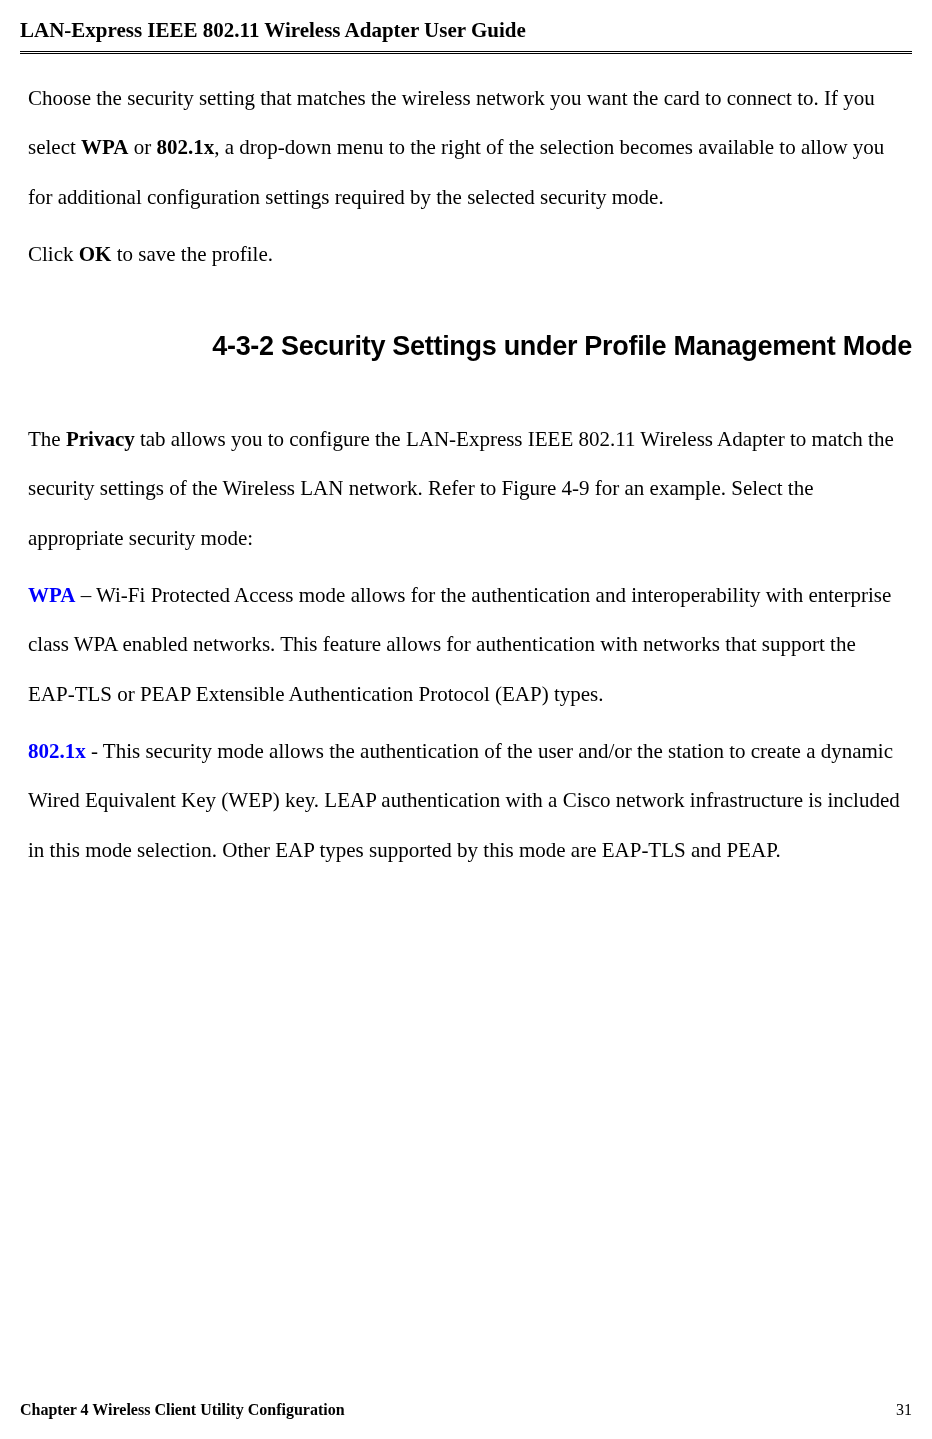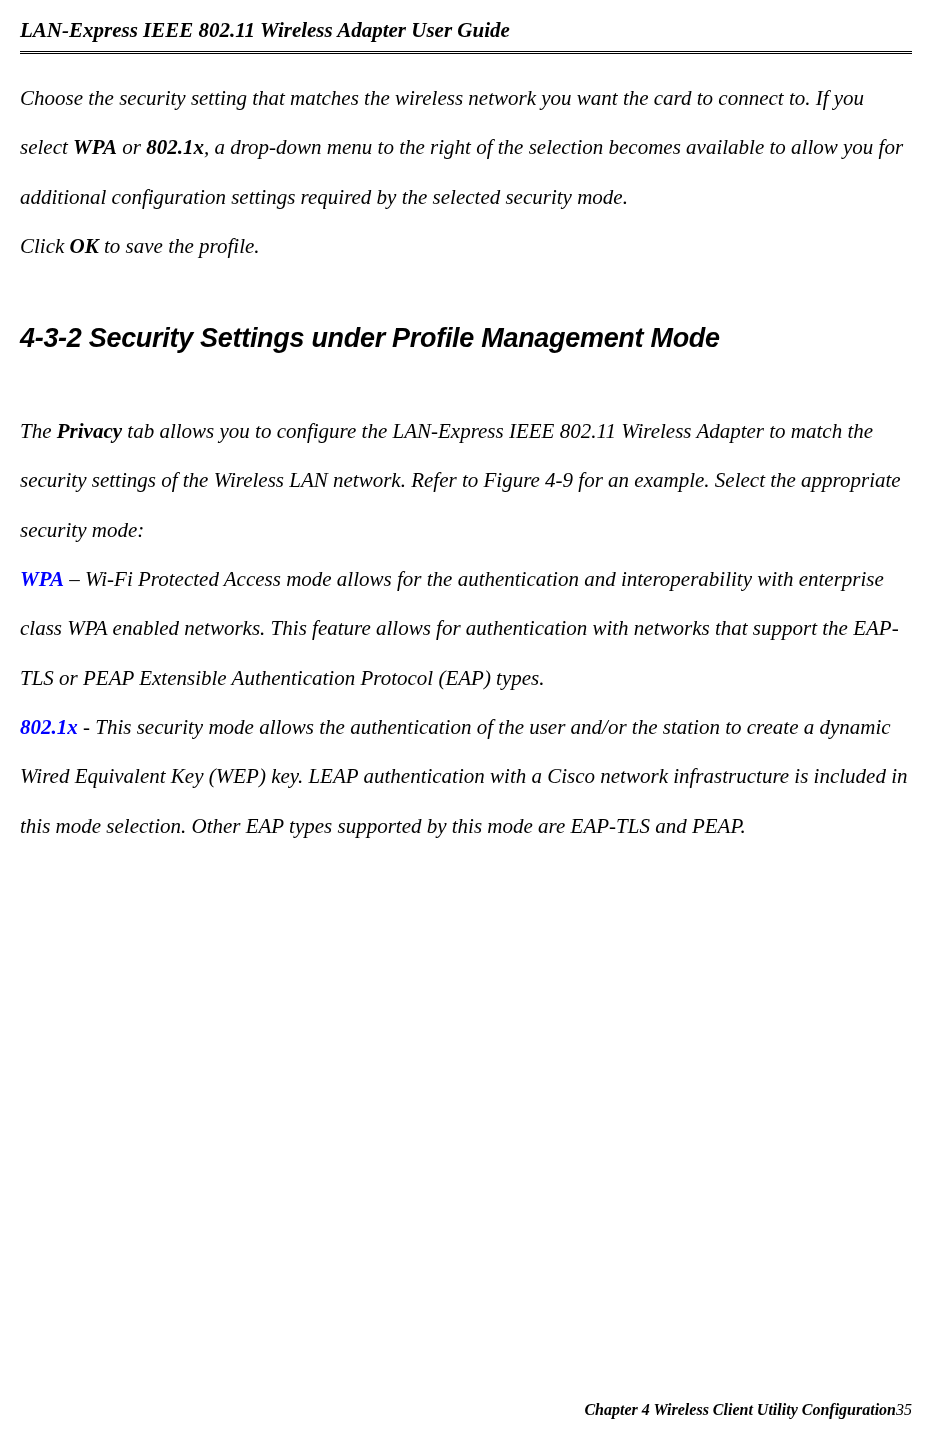--- a/index.html
+++ b/index.html
@@ -13,59 +13,59 @@
       color: #000000;
       width: 932px;
       height: 1439px;
       padding: 0;
       position: relative;
     }
     .page-container {
       padding: 18px 20px 12px 20px;
       height: 100%;
       position: relative;
-      font-style: italic;
     }
     .header {
       font-family: "Times New Roman", Times, serif;
       font-weight: bold;
       font-size: 21px;
       padding-bottom: 8px;
       border-bottom: 3px double #000000;
       margin-bottom: 20px;
     }
     .body-text {
       font-size: 21px;
       line-height: 2.35;
       text-align: left;
     }
     .body-text p {
-      margin: 0;
+      margin: 8px;
     }
     .bold {
       font-weight: bold;
     }
     .link-blue {
       color: #0000ff;
     }
     .section-heading {
       font-family: Arial, Helvetica, sans-serif;
       font-weight: 900;
       font-size: 27px;
       margin-top: 36px;
       margin-bottom: 36px;
       letter-spacing: -0.3px;
+      text-align: right;
     }
     .footer {
       position: absolute;
       bottom: 20px;
       left: 20px;
       right: 20px;
       display: flex;
-      justify-content: flex-end;
+      justify-content: space-between;
       font-size: 16px;
       font-weight: bold;
       font-family: "Times New Roman", Times, serif;
     }
     .footer-right {
       font-weight: normal;
     }
   </style>
 </head>
 <body>
@@ -96,16 +96,16 @@
 
 
     <p>
       <span class="bold link-blue">802.1x</span><span> - This security mode allows the authentication of the user and/or the station to create a dynamic Wired Equivalent Key (WEP) key. LEAP authentication with a Cisco network infrastructure is included in this mode selection. Other EAP types supported by this mode are EAP-TLS and PEAP.</span>
     </p>
 
   </div>
 
   <div class="footer">
     <span>Chapter 4 Wireless Client Utility Configuration</span>
-    <span class="footer-right">35</span>
+    <span class="footer-right">31</span>
   </div>
 
 </div>
 
 </body></html>

